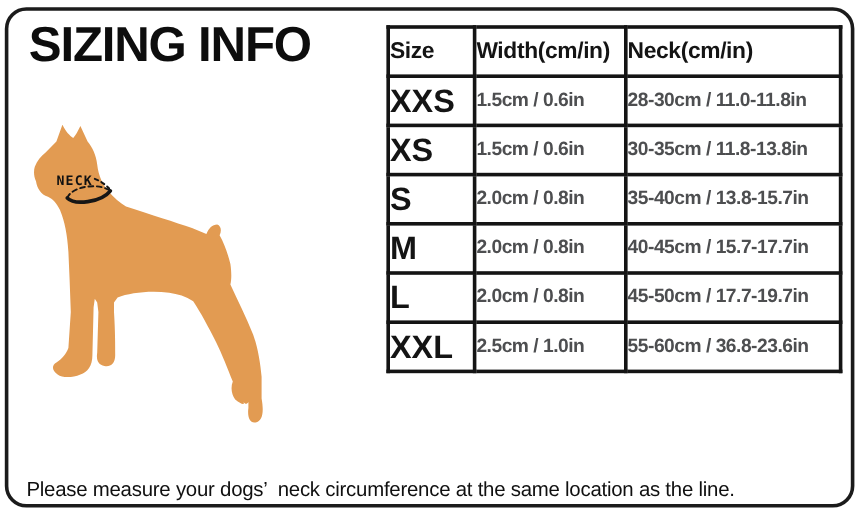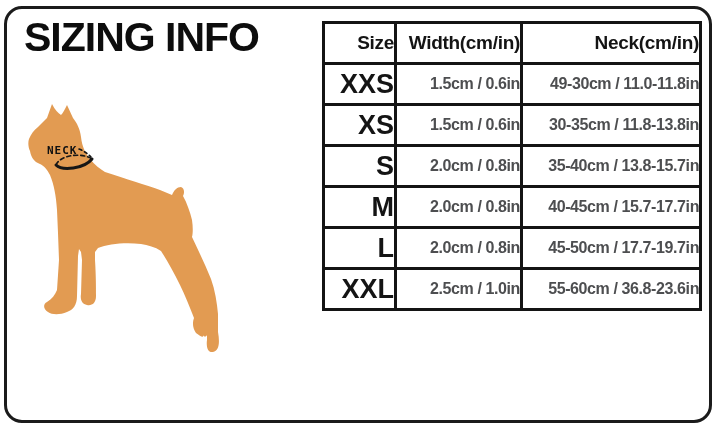--- a/index.html
+++ b/index.html
@@ -14,21 +14,21 @@
 
   .dog-svg{position:absolute;left:26px;top:98px;width:200px;height:260px;}
   .dog-fill{fill:#E29B52;stroke:none;}
   .collar-solid{fill:none;stroke:#161616;stroke-width:3;stroke-linecap:round;}
   .collar-dash{fill:none;stroke:#161616;stroke-width:1.6;stroke-dasharray:4 3;stroke-linecap:round;}
   .leader-dash{fill:none;stroke:#161616;stroke-width:1.6;stroke-dasharray:3 3;stroke-linecap:round;}
   .neck-text{font-family:"DejaVu Sans Mono",monospace;font-weight:bold;font-size:11px;
              letter-spacing:1px;fill:#111111;}
 
   table.sizing{position:absolute;left:322px;top:21px;border-collapse:collapse;table-layout:fixed;background:#ffffff;}
-  table.sizing th,table.sizing td{border:3px solid #141414;text-align:right;vertical-align:middle;
+  table.sizing th,table.sizing td{border:3px solid #141414;text-align:left;vertical-align:middle;
                                   padding:0;background:#ffffff;overflow:hidden;white-space:nowrap;}
   table.sizing th{height:38px;font-size:19px;font-weight:bold;color:#141414;letter-spacing:-0.3px;}
   table.sizing td{height:38px;font-size:16px;font-weight:bold;color:#4d4e50;letter-spacing:-0.4px;}
   table.sizing td.size-cell{font-size:27px;font-weight:bold;color:#141414;letter-spacing:0;}
   .col-size{width:72px;} .col-width{width:126px;} .col-neck{width:179px;}
 
   .note{position:absolute;left:22px;top:398px;font-size:17px;font-weight:normal;
         color:#101010;white-space:pre;letter-spacing:-0.2px;}
 </style>
 </head>
@@ -78,21 +78,21 @@
       <tr>
         <th>Size</th>
         <th>Width(cm/in)</th>
         <th>Neck(cm/in)</th>
       </tr>
     </thead>
     <tbody>
       <tr>
         <td class="size-cell">XXS</td>
         <td>1.5cm / 0.6in</td>
-        <td>49-30cm / 11.0-11.8in</td>
+        <td>28-30cm / 11.0-11.8in</td>
       </tr>
       <tr>
         <td class="size-cell">XS</td>
         <td>1.5cm / 0.6in</td>
         <td>30-35cm / 11.8-13.8in</td>
       </tr>
       <tr>
         <td class="size-cell">S</td>
         <td>2.0cm / 0.8in</td>
         <td>35-40cm / 13.8-15.7in</td>
@@ -108,14 +108,15 @@
         <td>45-50cm / 17.7-19.7in</td>
       </tr>
       <tr>
         <td class="size-cell">XXL</td>
         <td>2.5cm / 1.0in</td>
         <td>55-60cm / 36.8-23.6in</td>
       </tr>
     </tbody>
   </table>
 
+  <div class="note">Please measure your dogs’  neck circumference at the same location as the line.</div>
 
 </div>
 
 </body></html>

